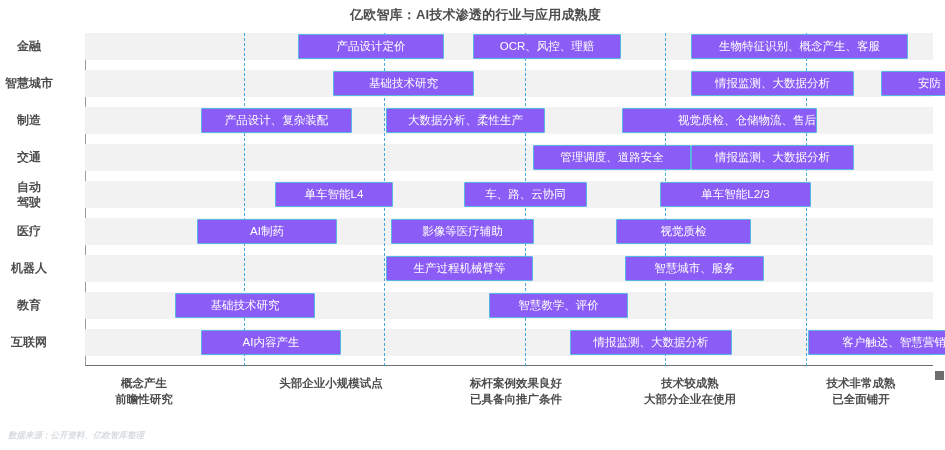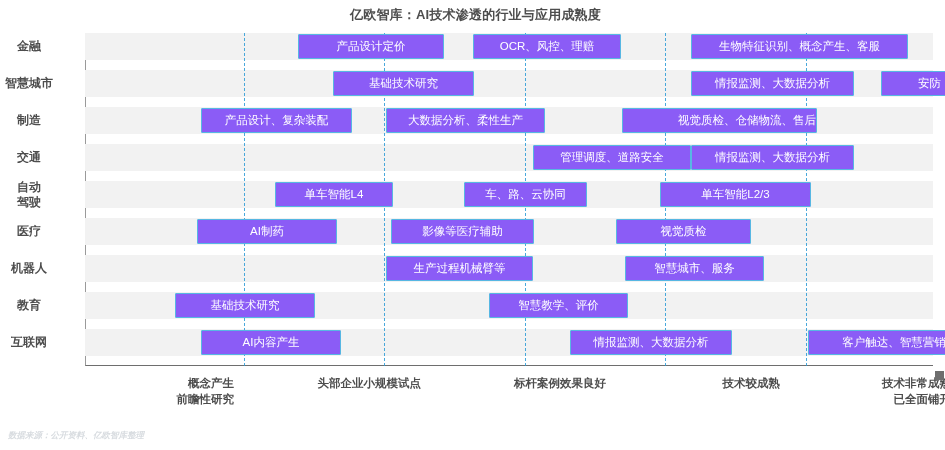--- a/index.html
+++ b/index.html
@@ -68,21 +68,21 @@
     color:#4d4d4d;
     font-weight:bold;
     line-height:15px;
   }
   .ylabel span{display:block;}
 
   
   .xlabel{
     position:absolute;
     top:375px;
-    text-align:right;
+    text-align:center;
     font-size:11.5px;
     color:#4d4d4d;
     font-weight:bold;
     line-height:16px;
     white-space:nowrap;
   }
   .xlabel span{display:block;}
 
   .source{
     position:absolute;left:5px;top:430px;
@@ -184,23 +184,25 @@
   <div id="xlabels">
       <div class="xlabel" style="left: 51px; width: 180px;">
         <span>概念产生</span>
         <span>前瞻性研究</span>
       </div>
       <div class="xlabel" style="left: 238px; width: 180px;">
         <span>头部企业小规模试点</span>
       </div>
       <div class="xlabel" style="left: 423px; width: 180px;">
         <span>标杆案例效果良好</span>
+        <span>已具备向推广条件</span>
       </div>
       <div class="xlabel" style="left: 597px; width: 180px;">
         <span>技术较成熟</span>
+        <span>大部分企业在使用</span>
       </div>
       <div class="xlabel" style="left: 768px; width: 180px;">
         <span>技术非常成熟</span>
         <span>已全面铺开</span>
       </div>
     </div>
 
   <div class="corner-mark"></div>
 
   <div class="source">数据来源：公开资料、亿欧智库整理</div>

